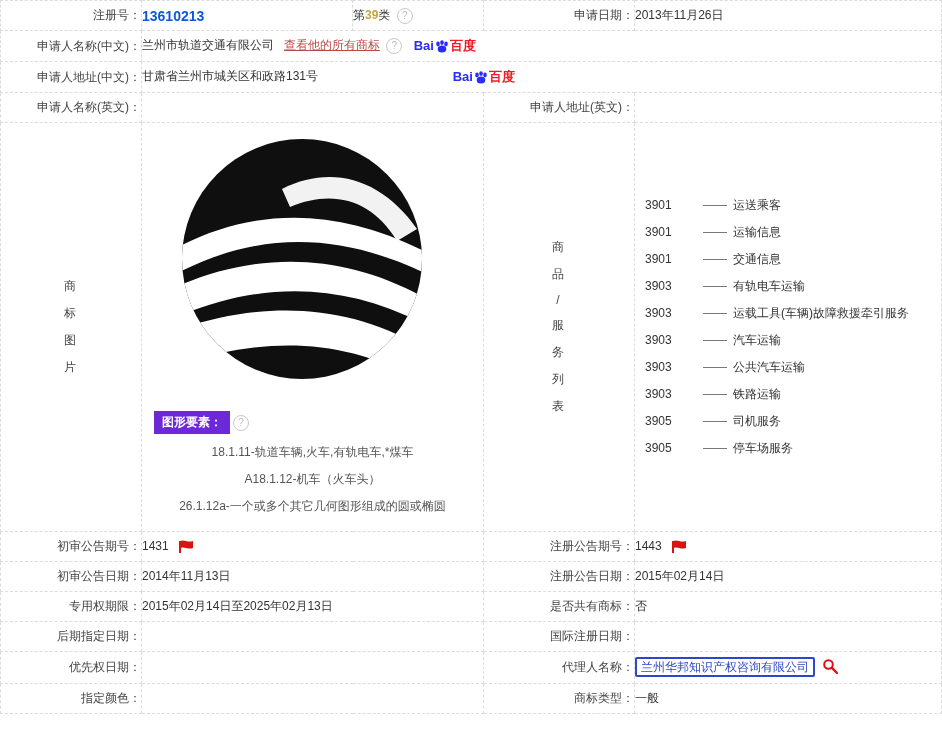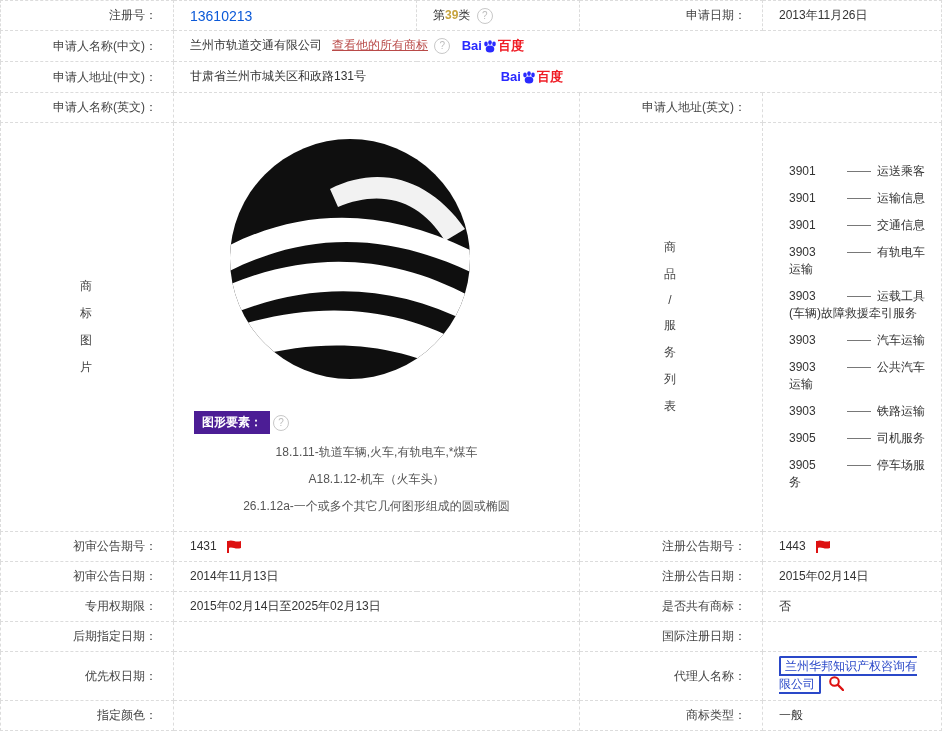--- a/index.html
+++ b/index.html
@@ -14,31 +14,31 @@
     width: 942px;
     margin: 0 auto;
     box-sizing: border-box;
   }
   table.outer {
     border-collapse: collapse;
     width: 100%;
   }
   table.outer td {
     border: 1px dashed #dcdcdc;
-    padding: 6px 16px;
+    padding: 6px 0;
     vertical-align: middle;
   }
   .label {
     text-align: right;
     color: #444;
     width: 140px;
   }
   .reg-no {
     color: #0b59d8;
-    font-weight: normal;
+    font-weight: bold;
     font-size: 14px;
   }
   .cat-num {
     color: #c6a33d;
     font-weight: bold;
   }
   a.link {
     color: #b94a48;
     text-decoration: underline;
     cursor: pointer;
@@ -80,25 +80,26 @@
   .vlabel div { margin: 10px 0; }
 
   .logo-cell { padding-top:14px; }
   .logo-box {
     width:260px; height:260px;
     margin-left:30px;
   }
 
   .badge {
     display:inline-block;
-    background:#4c1d95;
+    background:#6d28d9;
     color:#fff;
     padding:3px 8px;
     font-size:12px;
     font-weight:bold;
+    margin-left:8px;
   }
   .gfx-list { margin:6px 4px 6px 4px; color:#555; }
   .gfx-list div { margin:10px 2px;text-align:center; }
 
   .svc-list { padding: 4px 0; margin-left:10px; }
   .svc-list .row { margin:10px 0; color:#333; }
   .svc-list .code { display:inline-block; width:52px; }
   .svc-list .dash { color:#666; margin:0 6px; }
 
   .flag {

